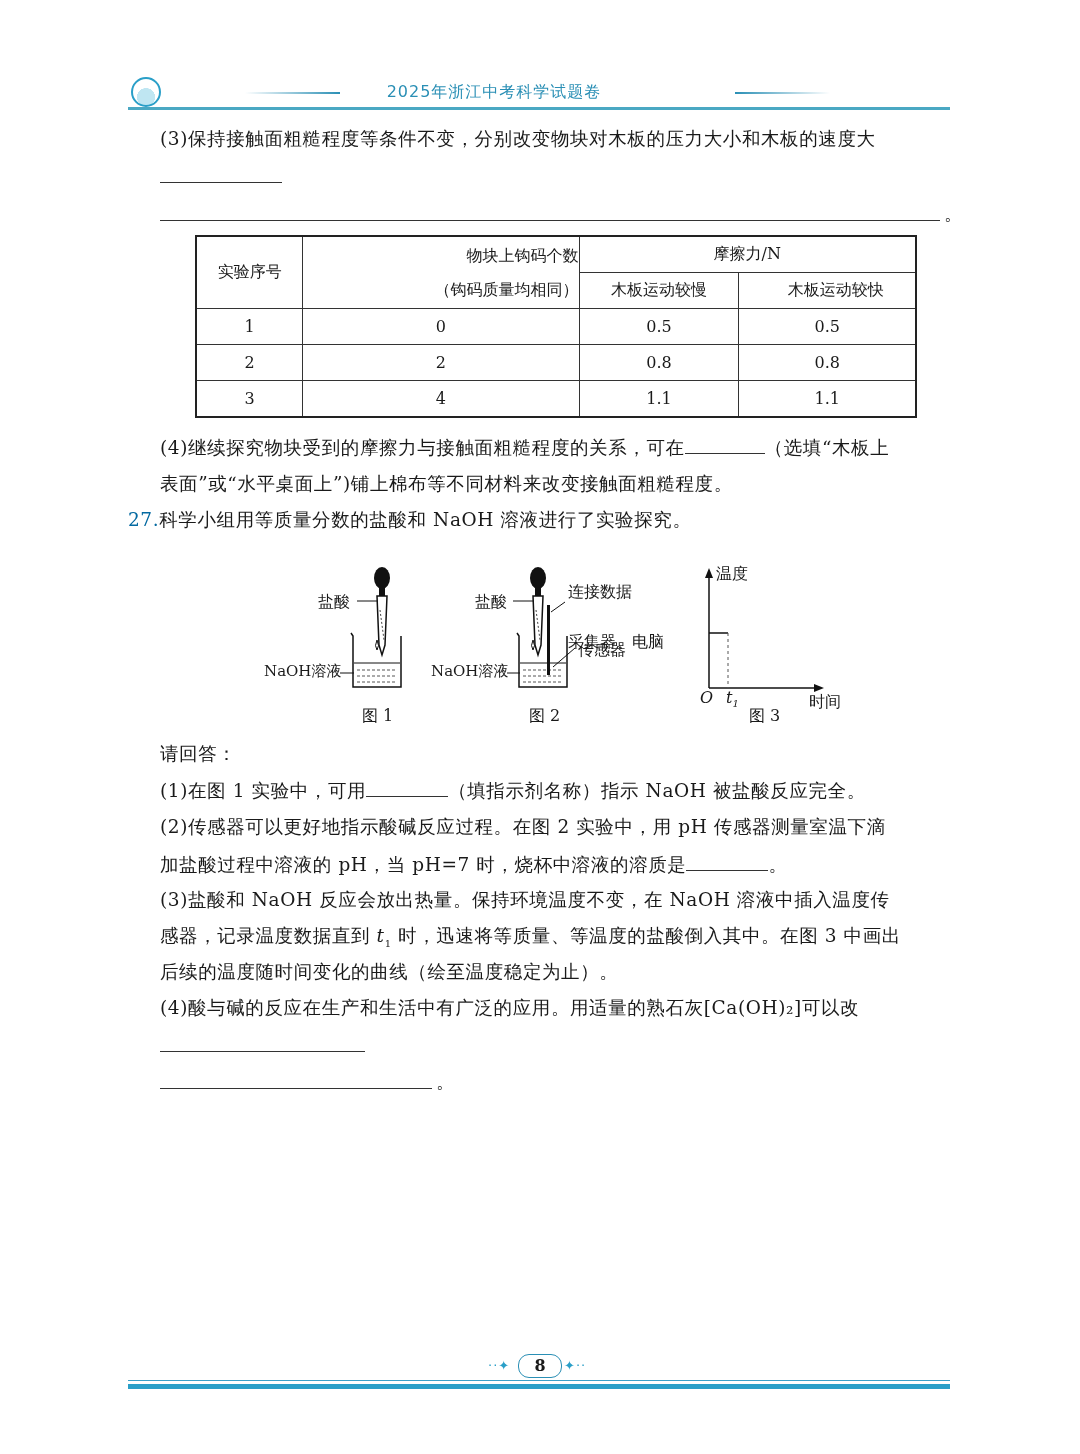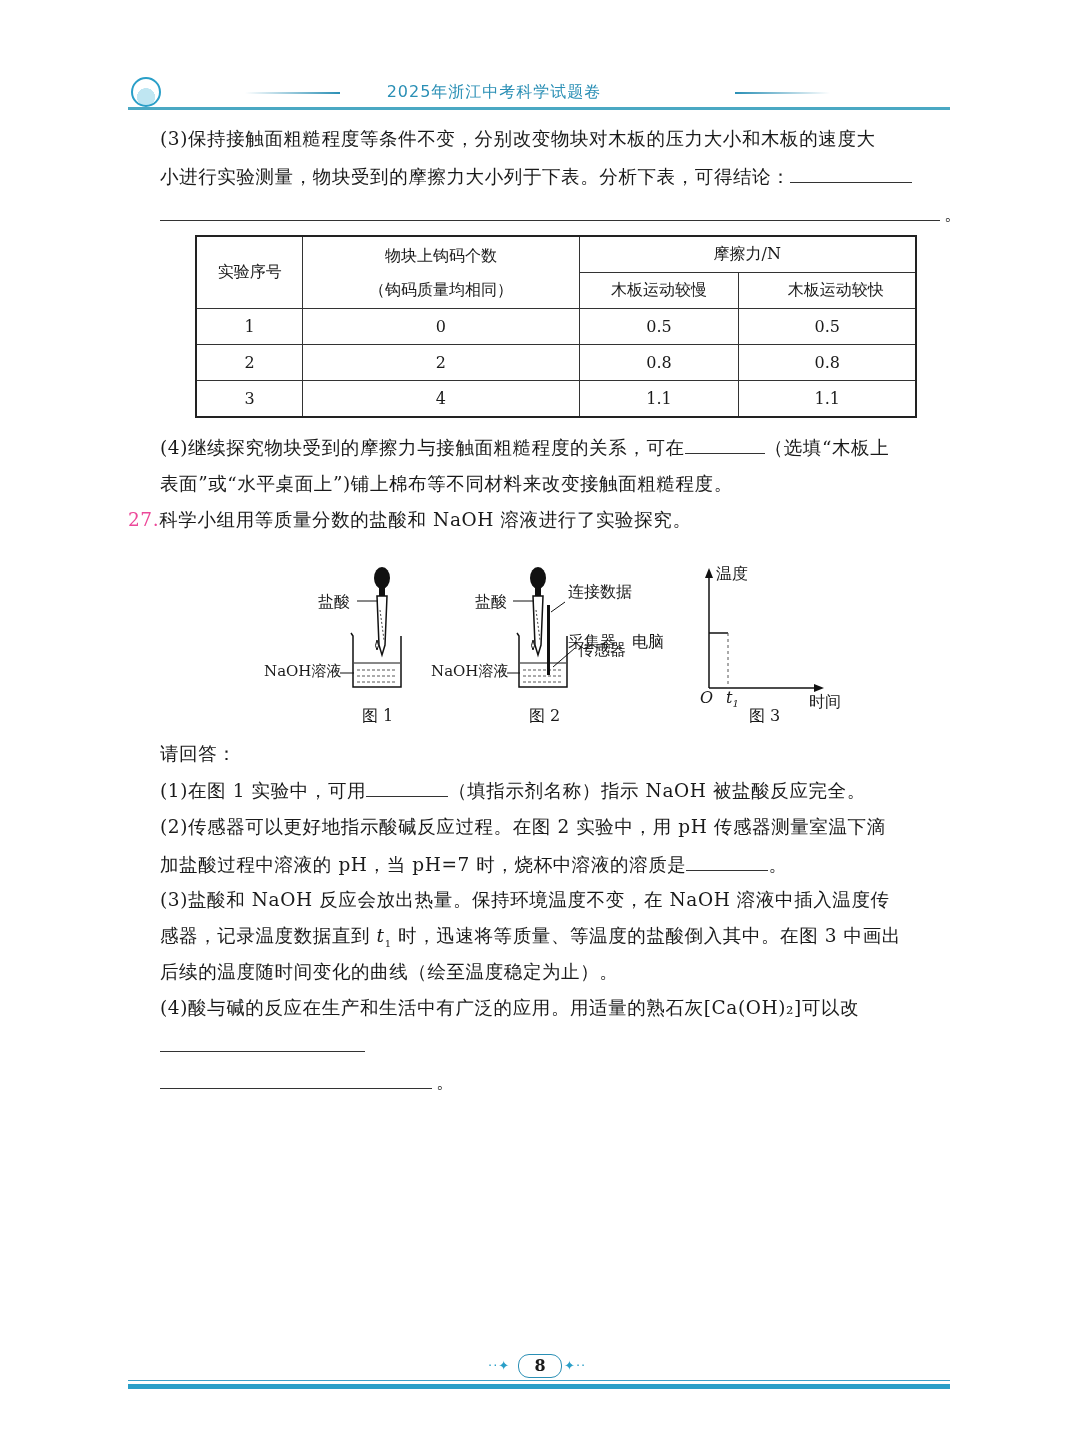--- a/index.html
+++ b/index.html
@@ -7,21 +7,21 @@
          font-family:"DejaVu Serif","Liberation Serif",serif; color:#1a1a1a; }
   .abs { position:absolute; }
   .header-title { position:absolute; left:0; width:988px; top:82px; text-align:center;
                   font-family:"DejaVu Sans","Liberation Sans",sans-serif; font-size:16px; color:#2a8fb5; letter-spacing:1px; }
   .header-rule { position:absolute; left:128px; width:822px; top:107px; height:3px; background:#4aa8c3; }
   .deco-line { position:absolute; height:2px; background:linear-gradient(90deg, rgba(42,143,181,0), #2a8fb5); }
   .logo { position:absolute; left:131px; top:77px; width:30px; height:30px; border-radius:50%;
           border:2px solid #2a9fc8; box-sizing:border-box; background:radial-gradient(circle at 50% 70%, #bfe6f2 0 40%, #fff 41%); }
   .line { position:absolute; left:160px; font-size:18.5px; line-height:24px; white-space:nowrap; letter-spacing:0.6px; }
   .blank { display:inline-block; border-bottom:1px solid #333; height:18px; vertical-align:baseline; }
-  .qnum { color:#ec4899; }
+  .qnum { color:#0369a1; }
   table.data { position:absolute; left:195px; top:235px; width:722px; border-collapse:collapse; font-size:16px; border:2px solid #222; }
   table.data td { border:1px solid #333; text-align:center; height:35px; padding:0; }
   .fig-label { position:absolute; font-size:16px; }
   .footer-rule1 { position:absolute; left:128px; width:822px; top:1380px; height:1px; background:#3aa0c8; }
   .footer-rule2 { position:absolute; left:128px; width:822px; top:1384px; height:5px; background:#2a9fc8; }
   .page-num { position:absolute; left:518px; top:1354px; width:42px; height:22px; border:1px solid #2a8fb5; border-radius:11px;
               text-align:center; font-weight:bold; font-size:16px; line-height:22px; background:#fff; }
   .page-deco { position:absolute; top:1358px; font-size:13px; color:#2a9fc8; letter-spacing:1px; font-family:"DejaVu Sans",sans-serif; }
   sub { font-size:10px; }
 </style>
@@ -29,30 +29,30 @@
 <body>
 
 <div class="logo"></div>
 <div class="deco-line" style="left:245px;top:92px;width:95px;"></div>
 <div class="deco-line" style="left:735px;top:92px;width:95px;transform:scaleX(-1);"></div>
 <div class="header-title">2025年浙江中考科学试题卷</div>
 <div class="header-rule"></div>
 
 <div class="line" style="top:127px;">(3)保持接触面粗糙程度等条件不变，分别改变物块对木板的压力大小和木板的速度大</div>
 <div class="line" style="top:164px;">
-  <span>小进行实验测量，物块受到的摩擦力大小列于下表。分析下表，可得结论：</span><span class="blank" style="width:122px;"></span>
+  <span class="blank" style="width:122px;"></span>
 </div>
 <div class="abs" style="left:160px;top:220px;width:780px;height:1px;background:#333;"></div>
 <div class="abs" style="left:944px;top:202px;font-size:18px;">。</div>
 
 <table class="data">
   <tbody>
       <tr>
     <td rowspan="2" style="width:110px;">实验序号</td>
-    <td rowspan="2" style="width:288px;line-height:34px;">
+    <td rowspan="2" style="width:288px;line-height:34px;text-align:right;">
       <div>物块上钩码个数</div>
       <div>（钩码质量均相同）</div>
     </td>
     <td colspan="2">摩擦力/N</td>
   </tr>
   <tr>
     <td style="width:166px;">木板运动较慢</td>
     <td style="width:166px;padding-left:17px;">木板运动较快</td>
   </tr>
   <tr>

